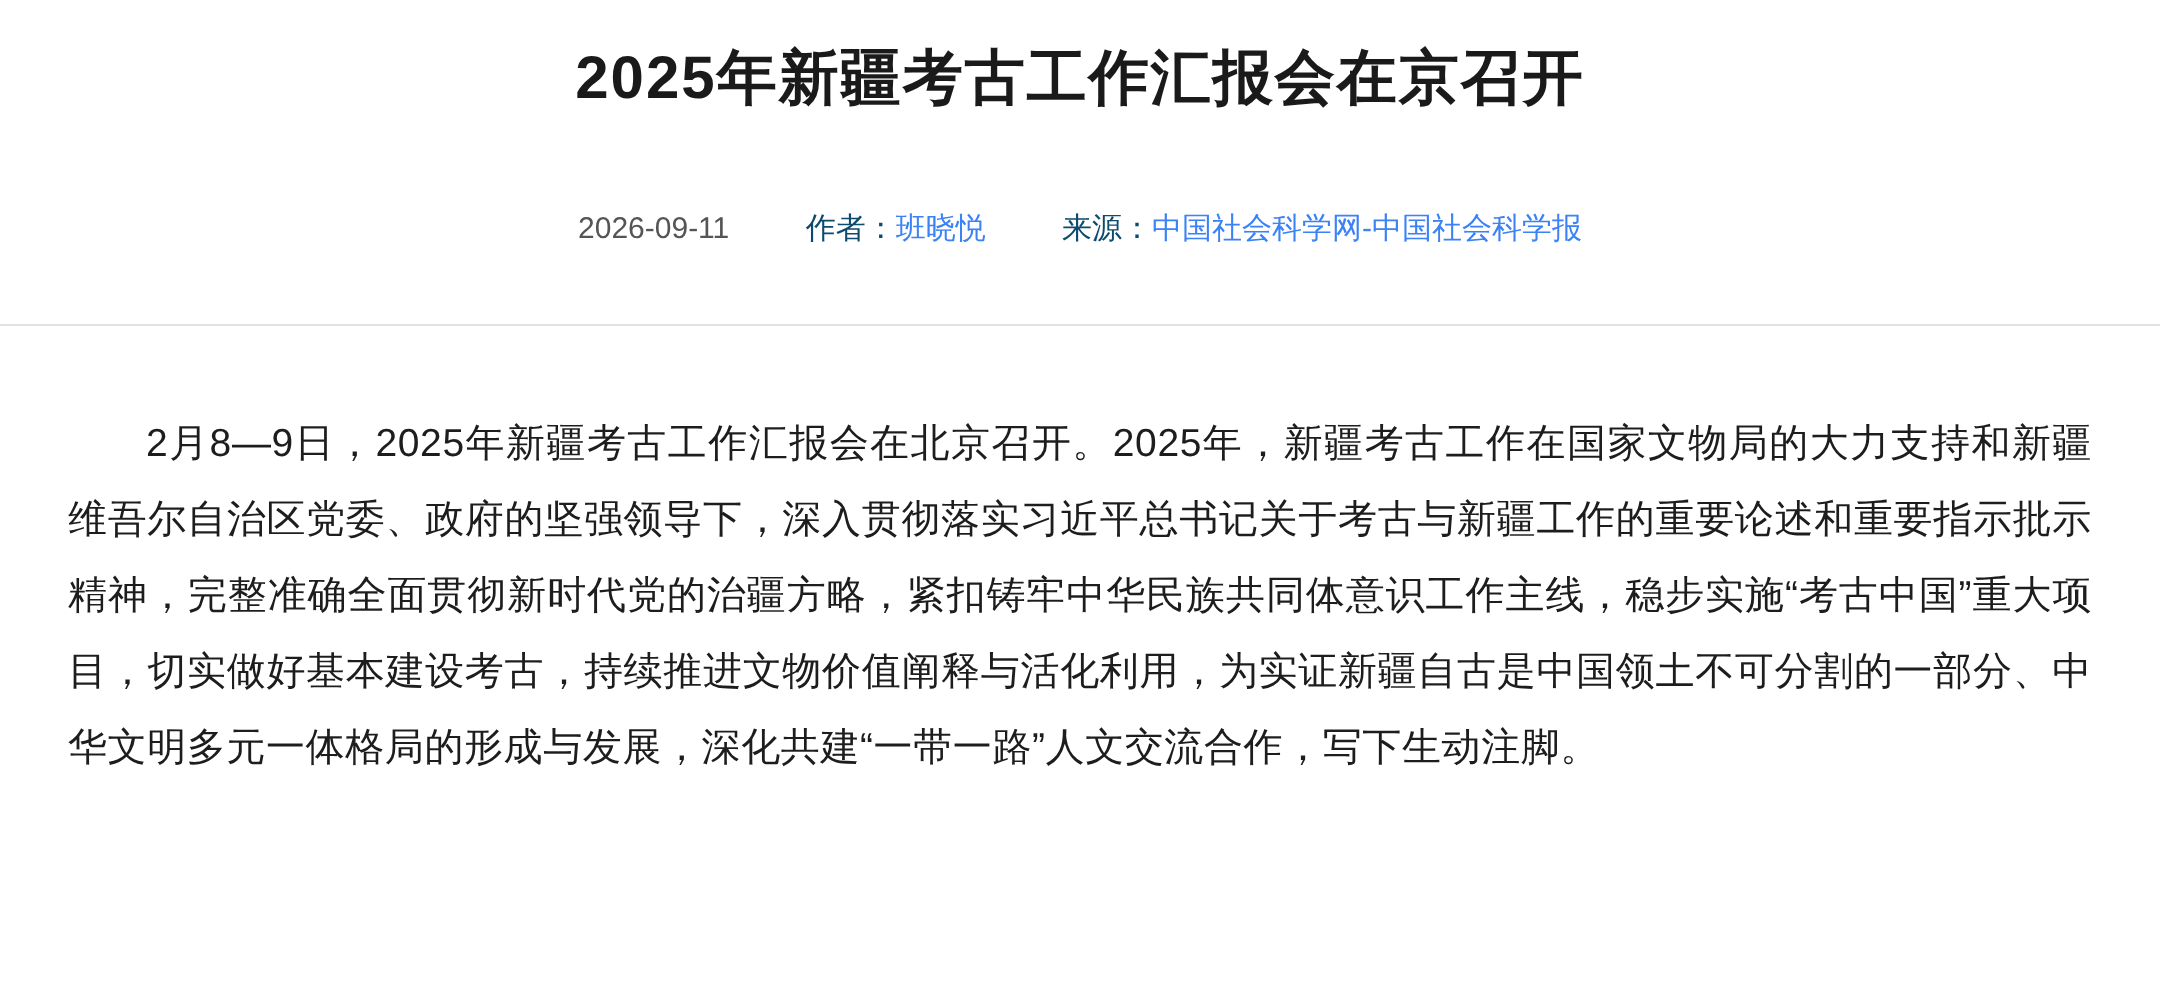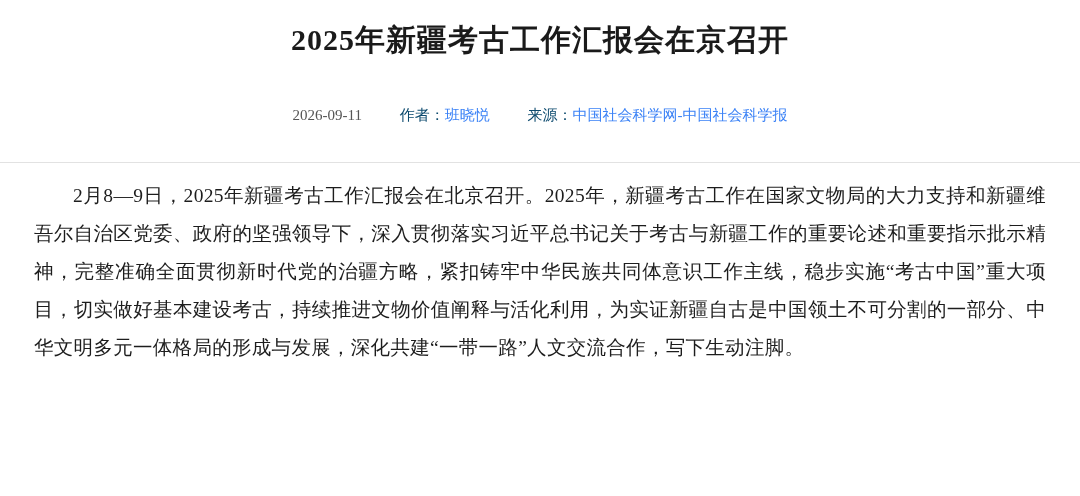--- a/index.html
+++ b/index.html
@@ -12,21 +12,20 @@
     background: #ffffff;
     font-family: "Liberation Sans", sans-serif;
     color: #222222;
     overflow: hidden;
   }
   .page {
     position: relative;
     width: 1080px;
     height: 496px;
     box-sizing: border-box;
-    font-family: Liberation Serif, serif;
   }
   .article-header {
     padding-top: 18px;
     text-align: center;
   }
   .article-title {
     font-size: 30px;
     font-weight: bold;
     letter-spacing: 1px;
     color: #1a1a1a;
@@ -53,21 +52,21 @@
   .meta-value {
     color: #3b82f6;
   }
   .divider {
     margin-top: 36px;
     border-top: 1px solid #e2e2e2;
     width: 100%;
   }
   .article-body {
     padding: 0 34px;
-    margin-top: 14px;
+    margin-top: 40px;
   }
   .paragraph {
     font-size: 19.5px;
     line-height: 38px;
     color: #1d1d1d;
     text-align: justify;
     text-indent: 2em;
     margin: 0;
     letter-spacing: 0.3px;
   }

